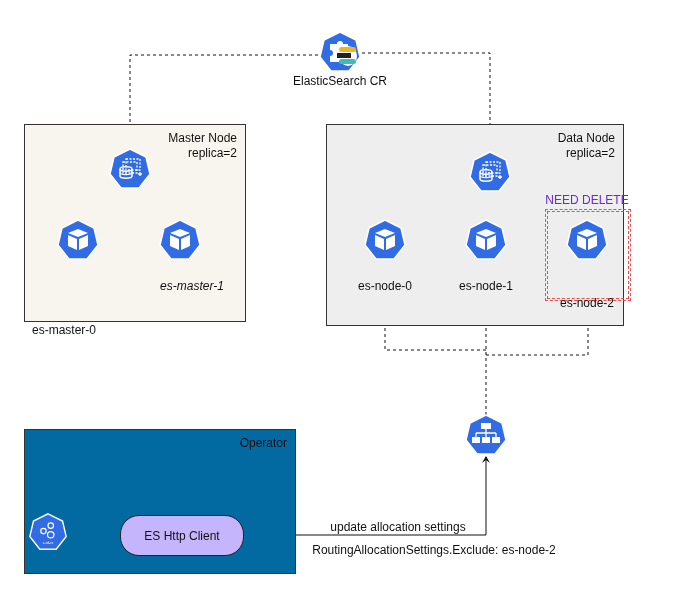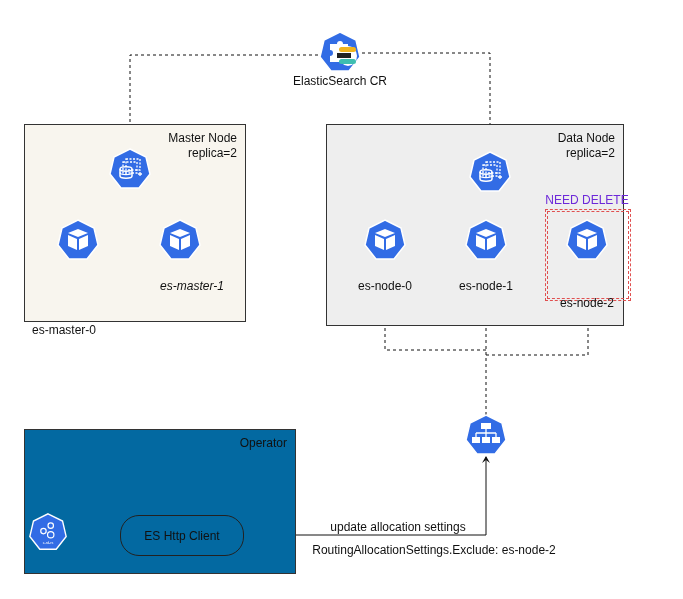--- a/index.html
+++ b/index.html
@@ -9,21 +9,21 @@
   #master-box { left:24px; top:124px; width:222px; height:198px; background:#F8F5EE; }
   #data-box { left:326px; top:124px; width:298px; height:202px; background:#EEEEEE; }
   #operator-box { left:24px; top:429px; width:272px; height:145px; background:#0369a1; }
   .box-title { position:absolute; right:8px; top:6px; text-align:right; font-size:12px; line-height:15px; }
   .label { position:absolute; font-size:12px; white-space:nowrap; transform:translateX(-50%); text-align:center; }
   .icon { position:absolute; width:44px; height:44px; transform:translate(-50%,0); }
   #delete-box { position:absolute; left:545px; top:209px; width:86px; height:92px;
                 border:1px dashed #e05050; box-sizing:border-box; outline:1px dashed #e05050; outline-offset:-3px; }
   #delete-label { position:absolute; left:587px; top:193px; transform:translateX(-50%);
                   color:#6d28d9; font-size:12px; white-space:nowrap; }
-  #client-box { position:absolute; left:120px; top:515px; width:124px; height:41px; background:#0369a1;
+  #client-box { position:absolute; left:120px; top:515px; width:124px; height:41px; background:#c4b5fd;
                 border:1px solid #222; border-radius:19px; box-sizing:border-box;
                 display:flex; align-items:center; justify-content:center; font-size:12px; }
   svg.lines { position:absolute; left:0; top:0; pointer-events:none; }
 </style>
 </head>
 <body>
 
 <svg class="lines" width="683" height="599">
   <defs>
     <marker id="arr" markerWidth="8" markerHeight="8" refX="4" refY="6" orient="auto-start-reverse" markerUnits="userSpaceOnUse">

